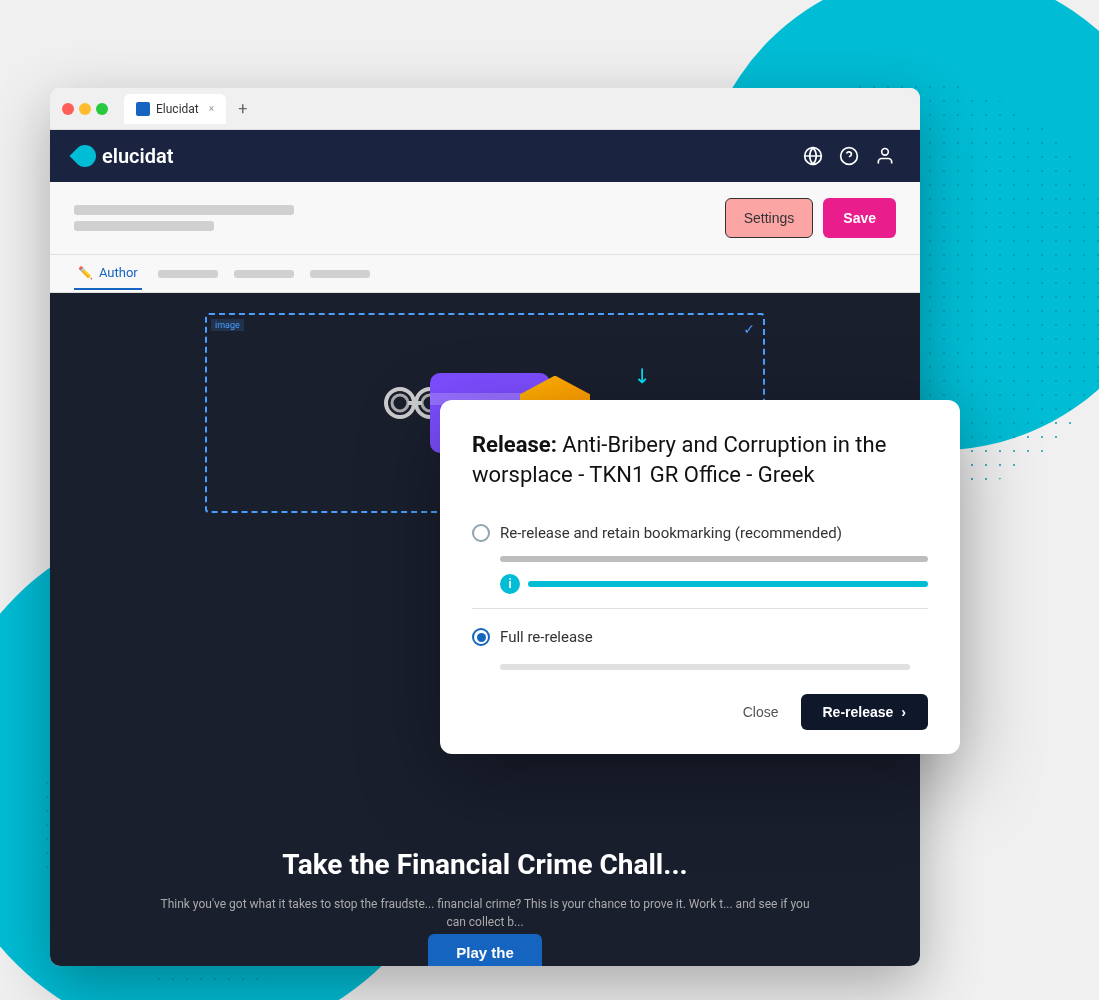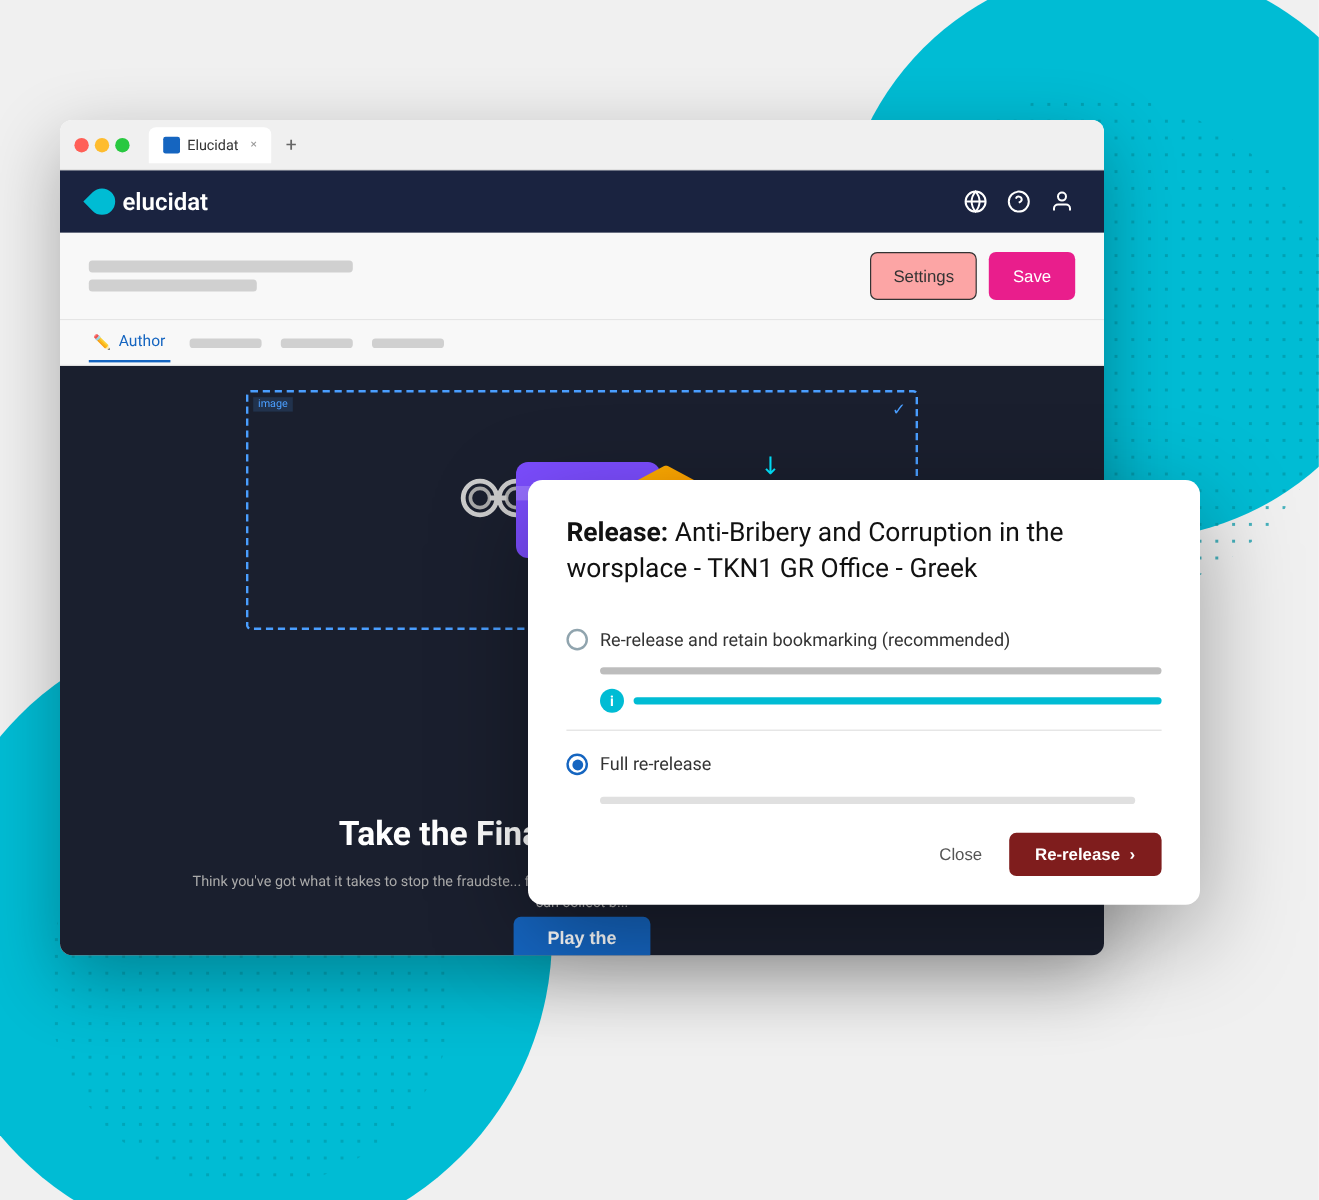--- a/index.html
+++ b/index.html
@@ -54,24 +54,24 @@
       left: 40px;
       z-index: 0;
       background-image: radial-gradient(circle, #0097a7 1.5px, transparent 1.5px);
       background-size: 14px 14px;
       opacity: 0.6;
     }
 
     
     .browser-window {
       position: absolute;
-      top: 100px;
+      top: 88px;
       left: 50px;
       width: 870px;
-      height: 696px;
+      height: 878px;
       border-radius: 10px;
       background: #fff;
       box-shadow: 0 20px 60px rgba(0,0,0,0.3);
       z-index: 2;
       overflow: hidden;
     }
 
     
     .browser-chrome {
       background: #f0f0f0;
@@ -198,21 +198,21 @@
       font-weight: 500;
       cursor: pointer;
       color: #333;
     }
     .btn-save {
       background: #e91e8c;
       border: none;
       border-radius: 6px;
       padding: 12px 20px;
       font-size: 14px;
-      font-weight: 400;
+      font-weight: 700;
       color: #fff;
       cursor: pointer;
     }
 
     
     .tabs-bar {
       background: #f8f8f8;
       padding: 0 24px;
       display: flex;
       align-items: center;
@@ -382,21 +382,21 @@
       font-size: 15px;
       font-weight: 700;
       cursor: pointer;
     }
 
     
     .modal {
       position: absolute;
       top: 400px;
       left: 440px;
-      width: 560px;
+      width: 520px;
       background: #fff;
       border-radius: 12px;
       box-shadow: 0 25px 80px rgba(0,0,0,0.35);
       z-index: 10;
       padding: 30px 32px 24px;
     }
     .modal-title {
       font-size: 22px;
       line-height: 1.35;
       color: #111;
@@ -511,21 +511,21 @@
     }
     .btn-close {
       background: none;
       border: none;
       color: #555;
       font-size: 14px;
       cursor: pointer;
       padding: 8px 12px;
     }
     .btn-rerelease {
-      background: #7f1d1d;
+      background: #0f172a;
       color: #fff;
       border: none;
       border-radius: 6px;
       padding: 10px 22px;
       font-size: 14px;
       font-weight: 600;
       cursor: pointer;
       display: flex;
       align-items: center;
       gap: 8px;

